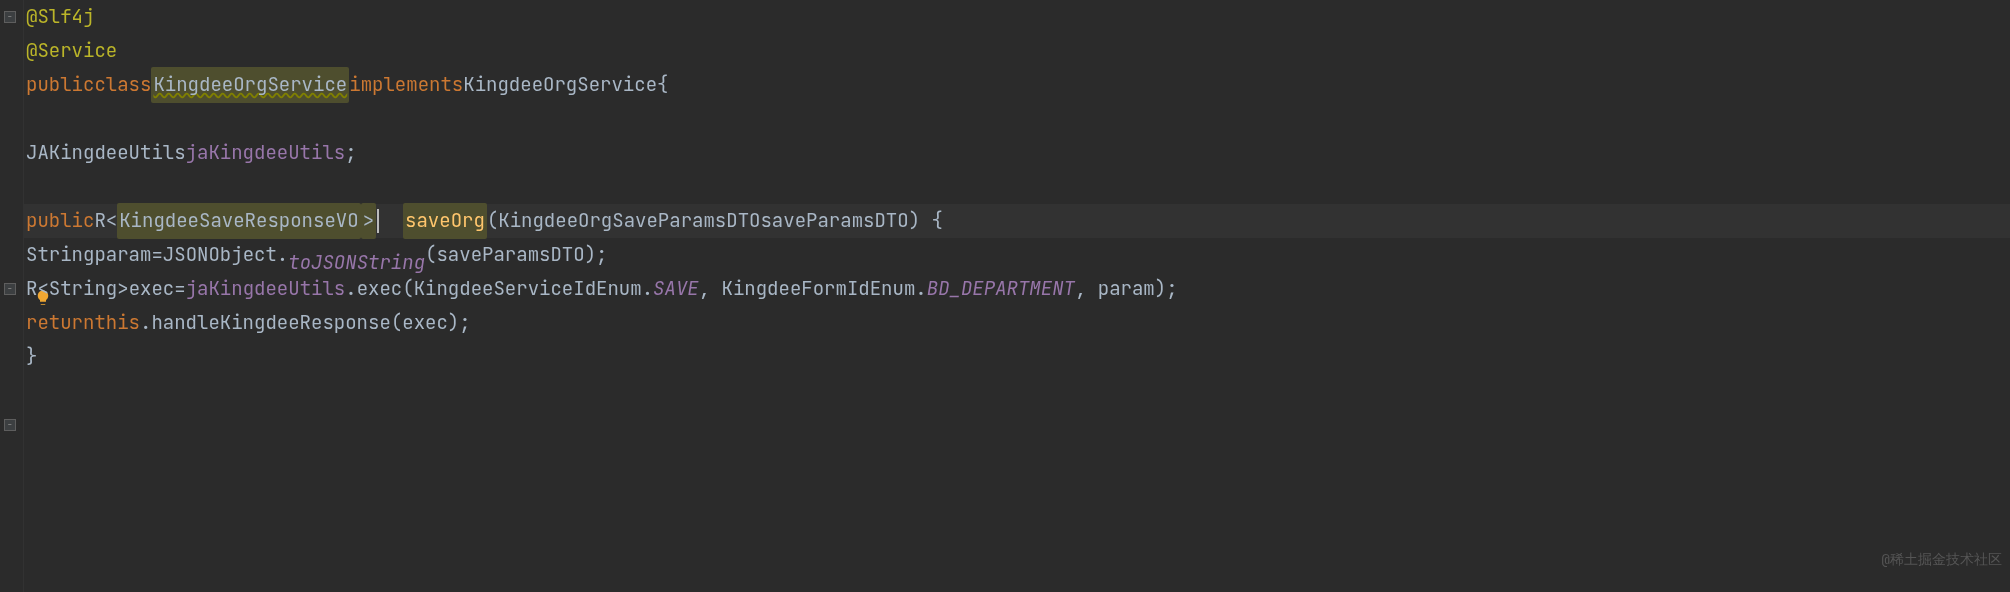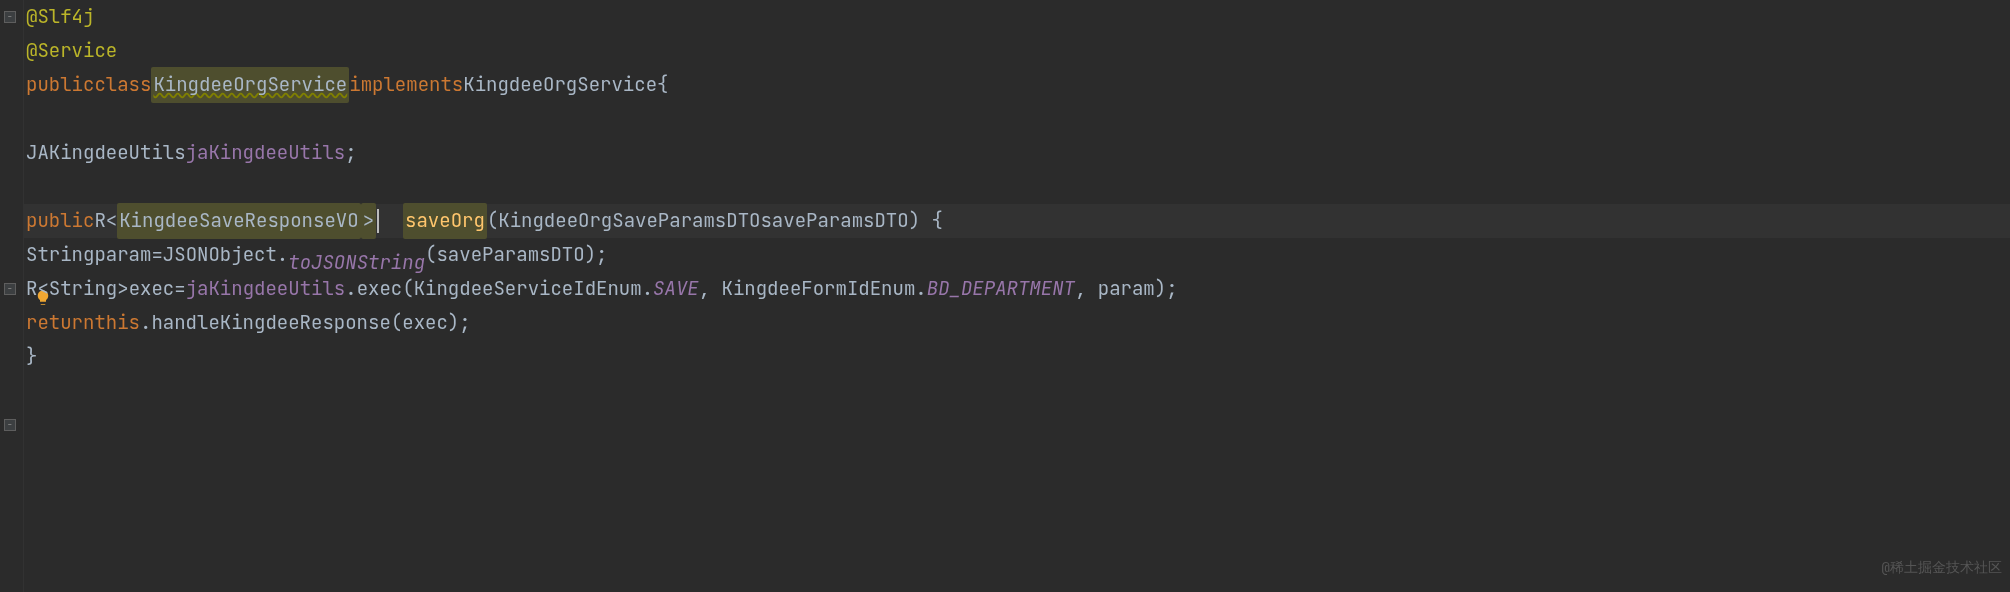--- a/index.html
+++ b/index.html
@@ -76,21 +76,21 @@
 .bulb {
   position: absolute;
   left: 34px;
   width: 18px;
   height: 18px;
   color: #f0a732;
 }
 .watermark {
   position: absolute;
   right: 8px;
-  bottom: 8px;
+  bottom: 16px;
   color: #555;
   font-size: 14px;
 }
 .caret {
   display: inline-block;
   width: 2px;
   height: 24px;
   background: #bbbbbb;
   vertical-align: middle;
   margin: 0 1px;

